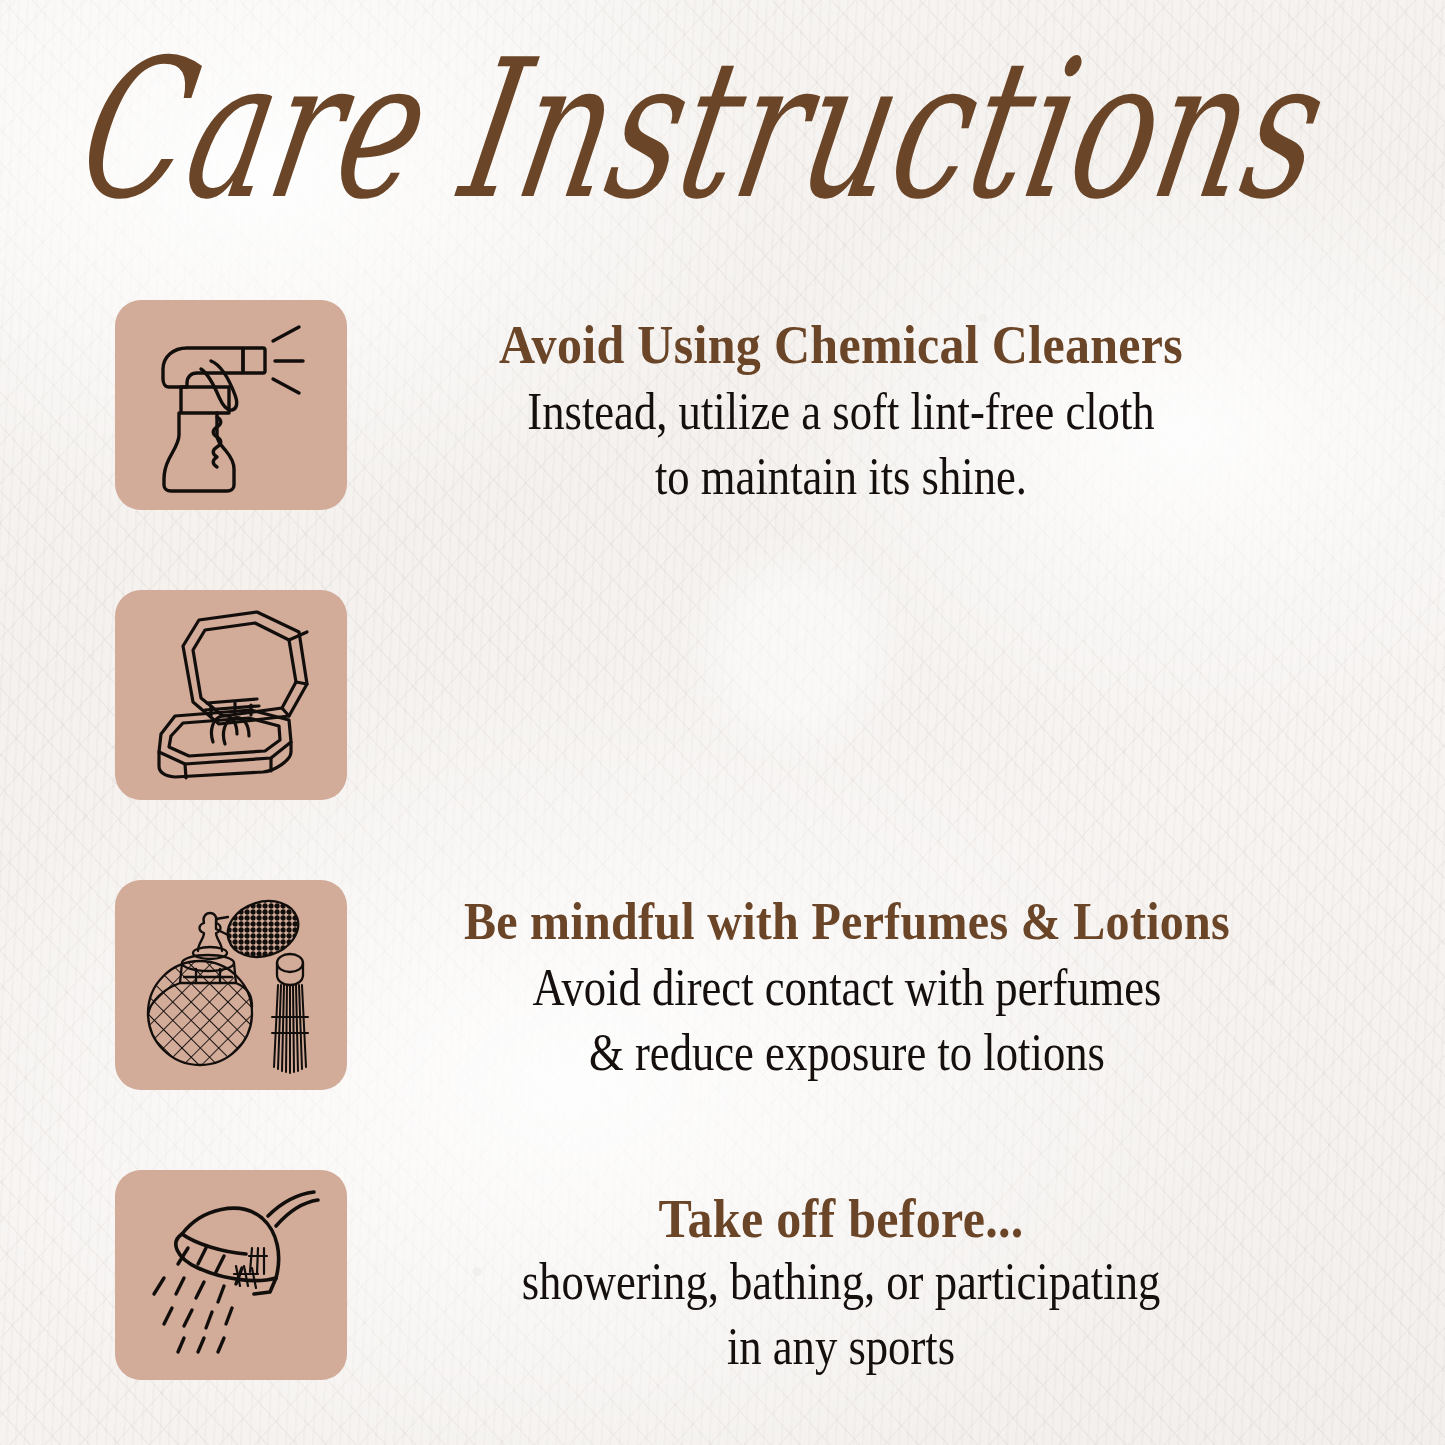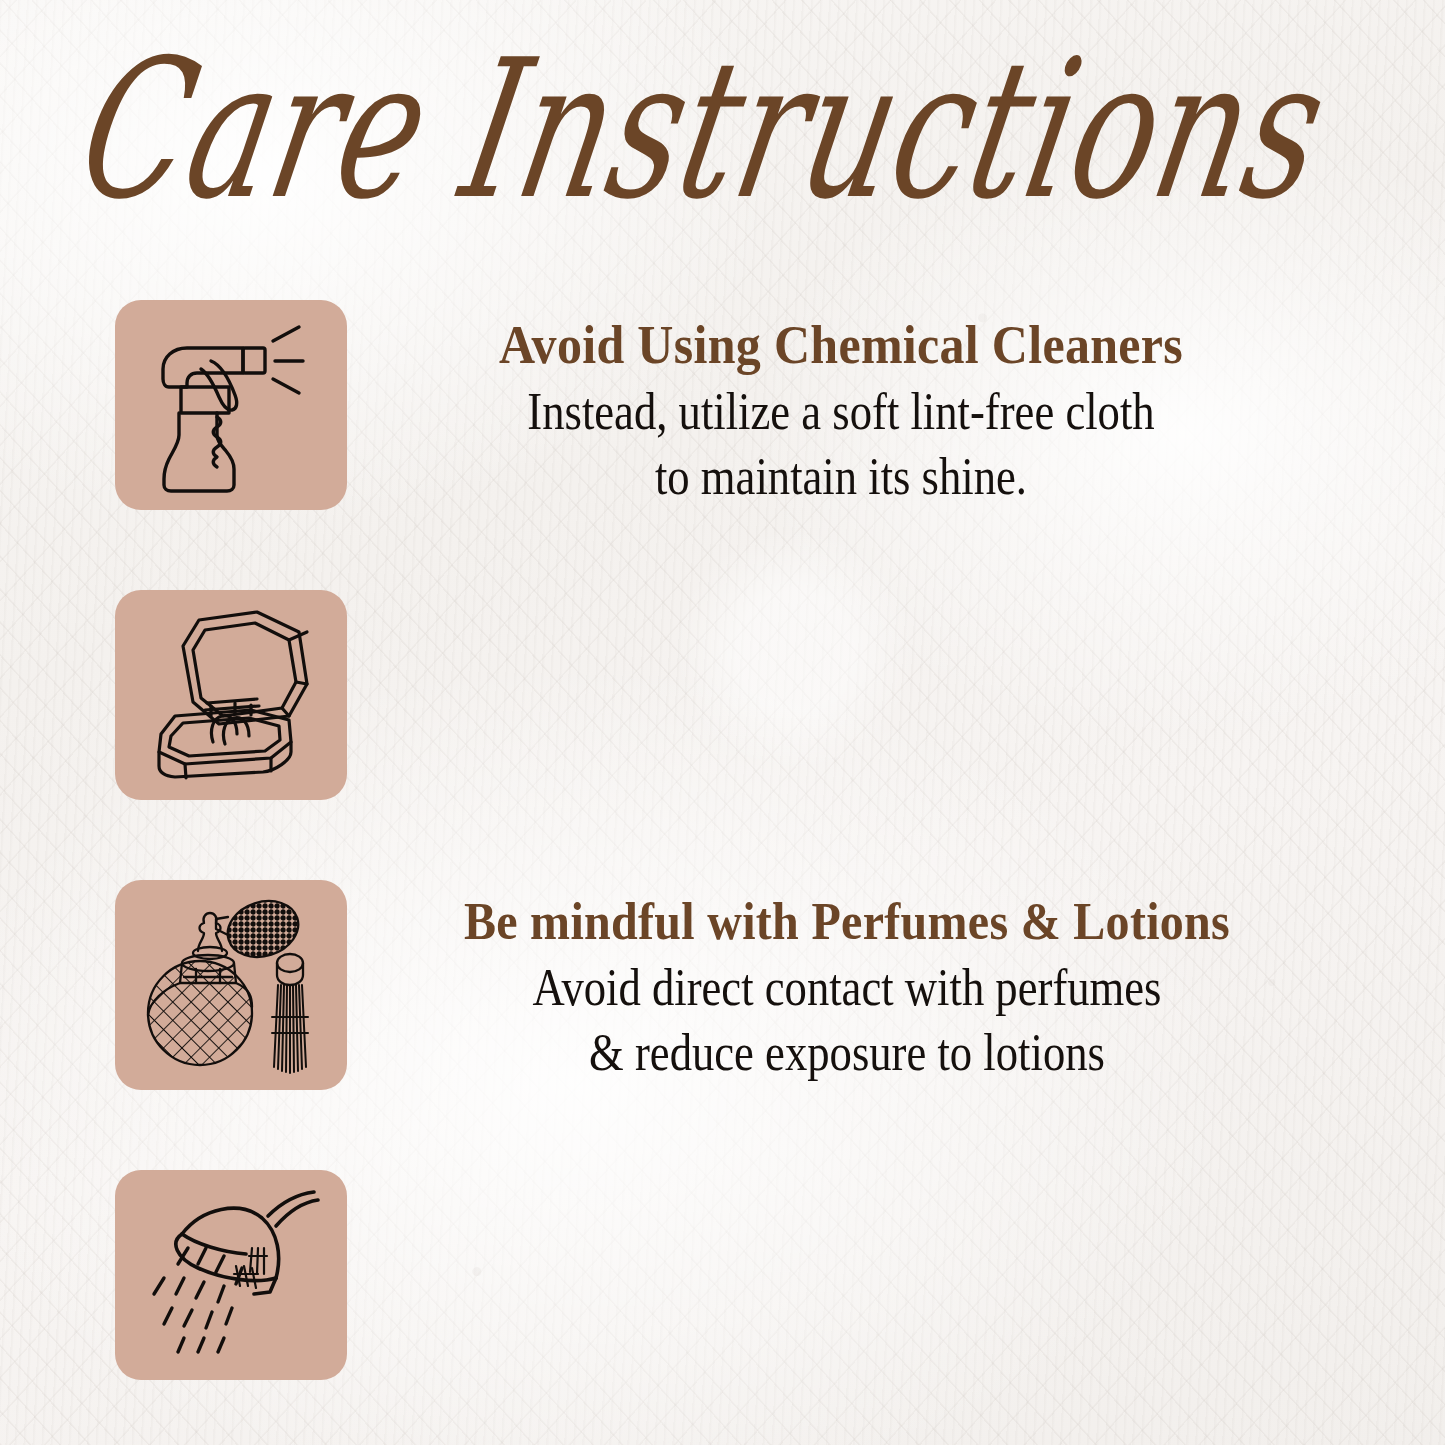--- a/index.html
+++ b/index.html
@@ -279,16 +279,23 @@
                 <path d="M56 124 L48 140"></path>
               <path d="M76 126 L70 142"></path>
                 <path d="M96 122 L90 138"></path>
               <path d="M48 152 L42 166"></path>
                 <path d="M68 152 L62 166"></path>
               <path d="M88 152 L82 166"></path>
             </g>
           </svg>
         </span>
       </div>
+      <div class="txt">
+        <div class="head">Take off before...</div>
+        <div class="body">
+          <div>showering, bathing, or participating</div>
+          <div>in any sports</div>
+        </div>
+      </div>
     </div>
 
   </div>
 </div>
 
 </body></html>

